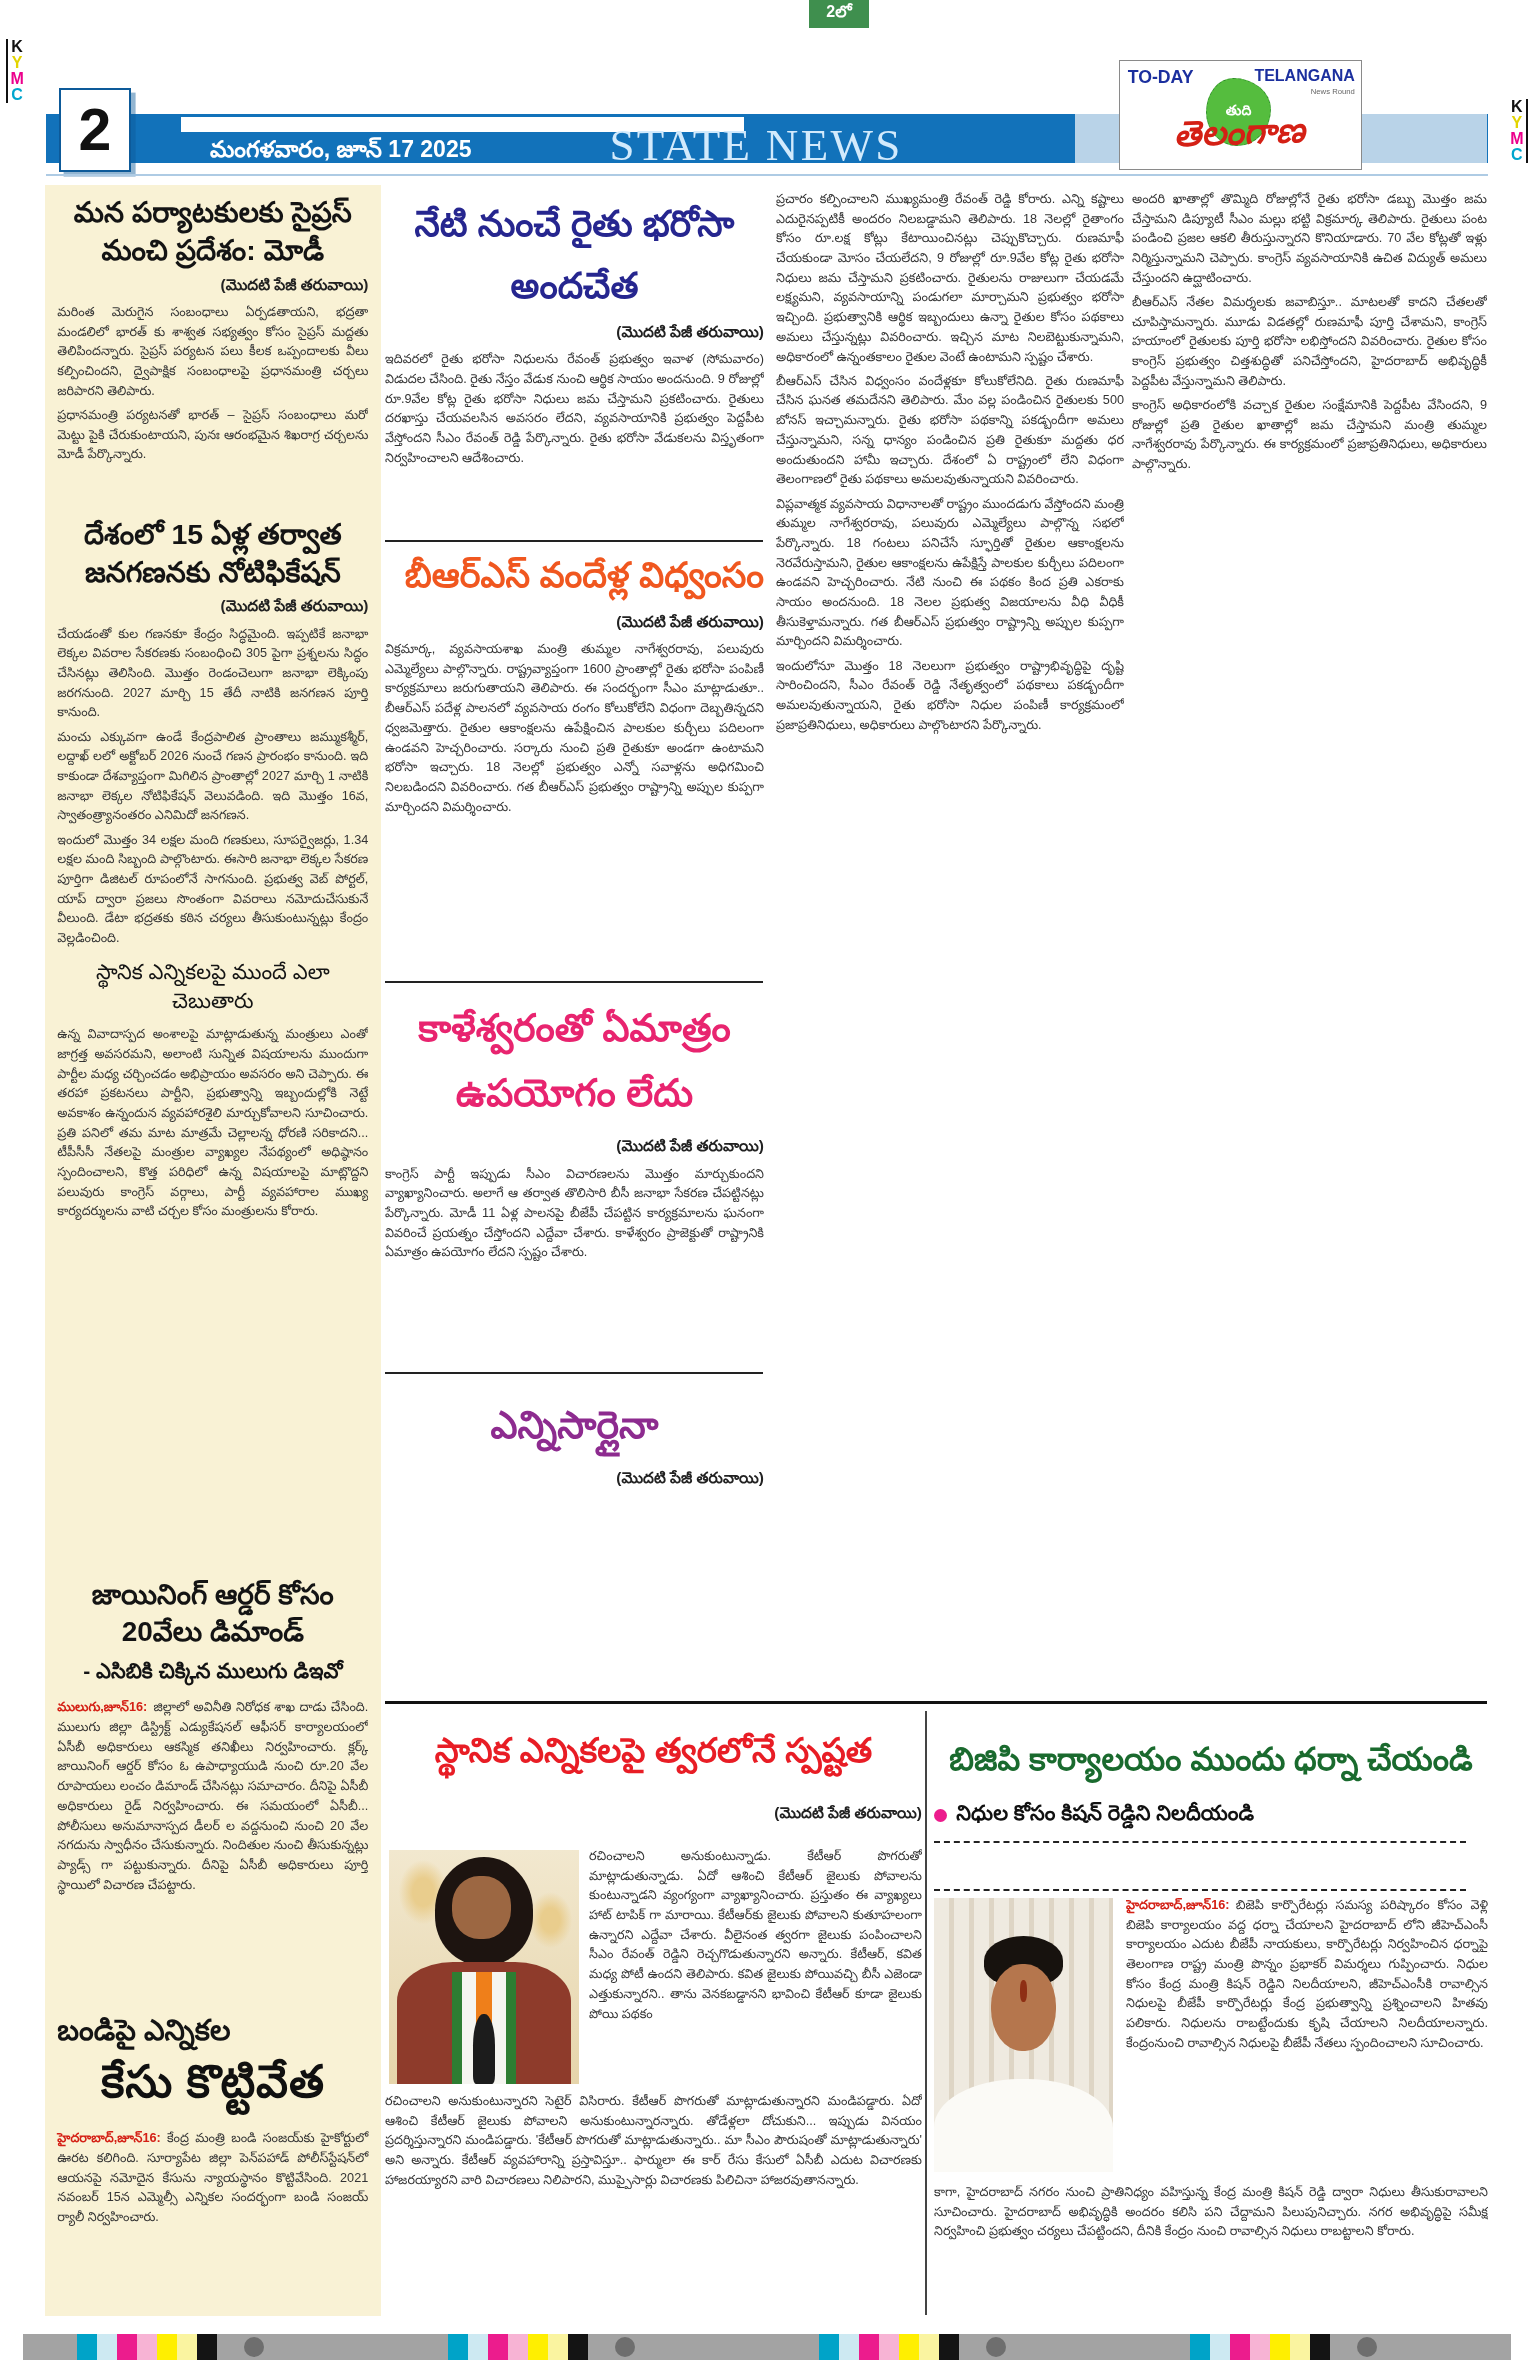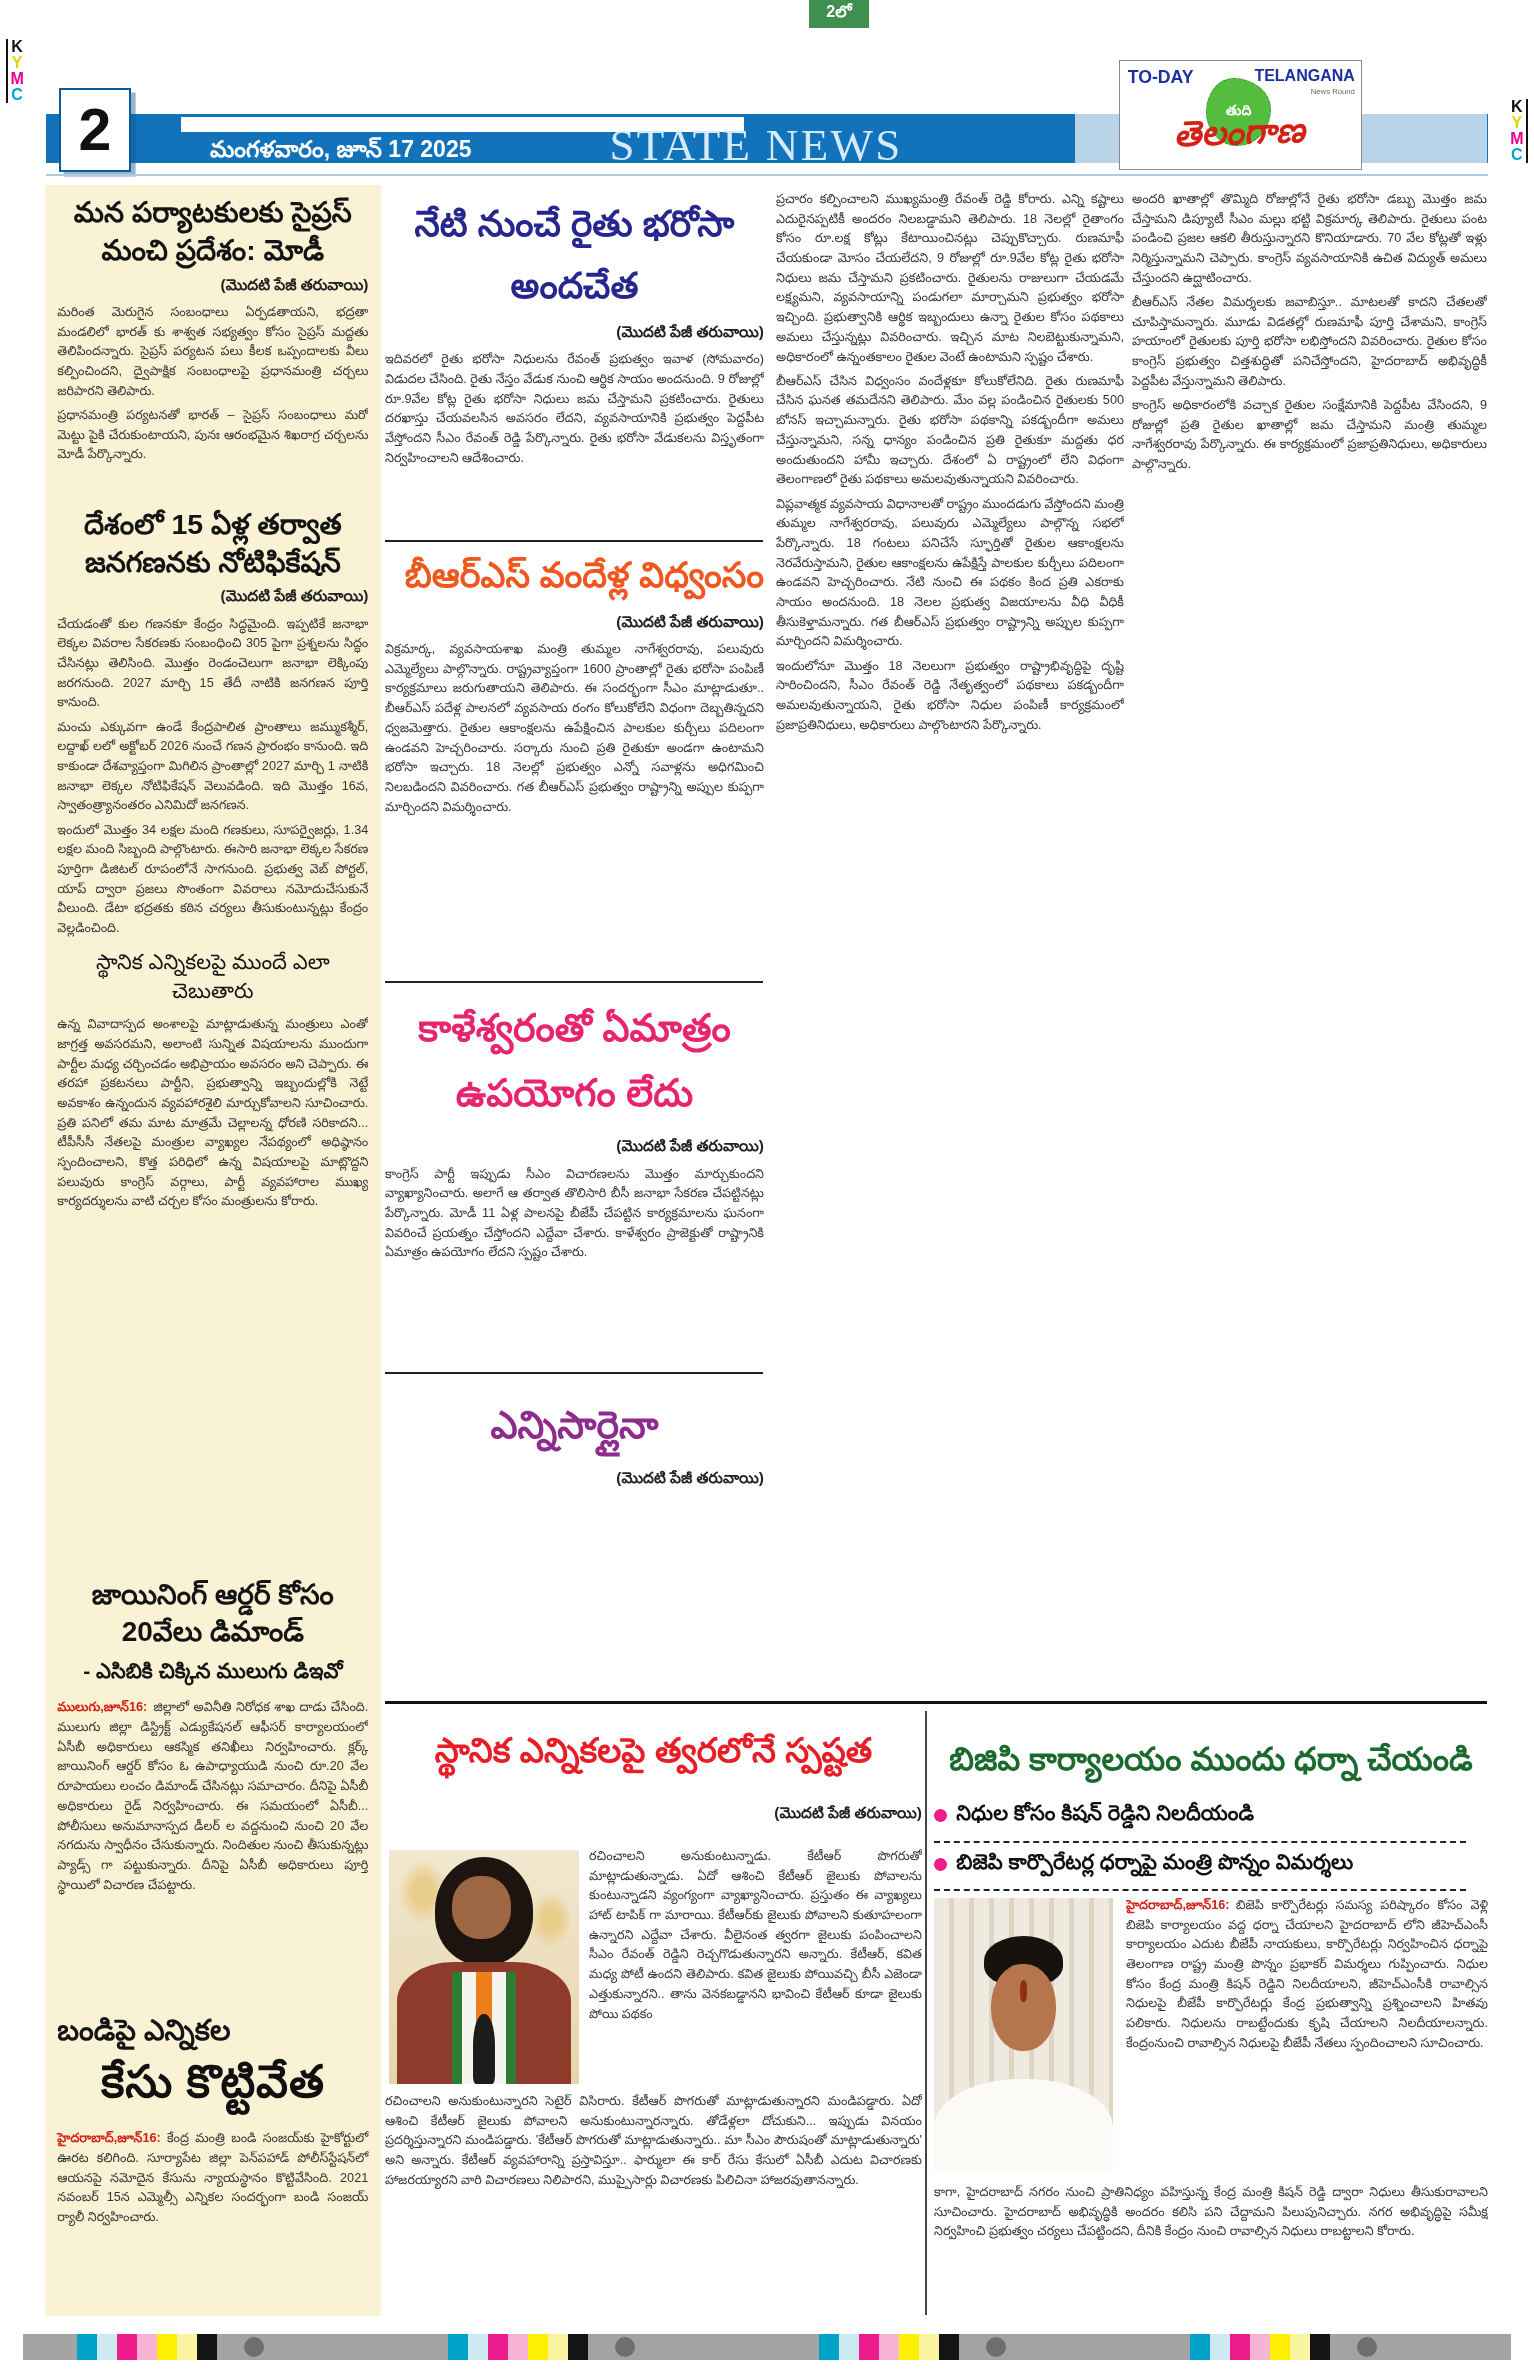--- a/index.html
+++ b/index.html
@@ -37,21 +37,21 @@
   .hrule-lb{position:absolute;left:46px;top:174px;width:1442px;height:2.3px;background:#aecbe4;}
   
   .note{font-weight:bold;font-size:15.4px;text-align:right;color:#222;margin:6.2px 0;}
   .body,.bp{font-size:12.7px;line-height:1.55;text-align:justify;color:#333;margin:0 0 4.6px 0;}
   .dl{color:#d42015;font-weight:bold;margin-right:6.2px;}
   .clip{overflow:hidden;position:absolute;}
   
   .cream{position:absolute;left:45px;top:185px;width:336px;height:2131px;background:#f9f2d5;}
   .cream .blk{position:absolute;left:12.3px;width:311px;}
   .lh1{font-size:28.5px;line-height:1.32;font-weight:bold;color:#141414;text-align:center;margin:0 0 4.6px 0;}
-  .a1{top:9.3px;} .a2{top:321px;} .a3{top:1392px;} .a4{top:1829px;}
+  .a1{top:9.3px;} .a2{top:331px;} .a3{top:1392px;} .a4{top:1829px;}
   .a2 .subhead{font-size:21px;font-weight:normal;text-align:center;color:#141414;margin:10.8px 0 7.7px 0;}
   .a3 .deck{font-size:21px;font-weight:bold;text-align:center;color:#141414;margin:7.7px 0 10.8px 0;}
   .a4 .l1{font-size:29px;font-weight:bold;text-align:left;color:#141414;margin:0;}
   .a4 .l2{font-size:45px;font-weight:900;letter-spacing:0.8px;text-align:center;color:#101010;margin:1.5px 0 10.8px 0;}
   
   .c2blk{position:absolute;left:385px;width:379px;}
   .h-navy{font-size:36px;line-height:1.72;font-weight:bold;color:#26268f;text-align:center;margin:0;}
   .h-orange{font-size:35px;line-height:1.3;font-weight:bold;color:#f0571f;text-align:right;margin:0;}
   .h-pink{font-size:38px;line-height:1.7;font-weight:bold;color:#e8246f;text-align:center;margin:0;}
   .h-purple{font-size:38px;line-height:1.9;font-weight:bold;color:#8d2b8f;text-align:center;margin:0;}
@@ -237,24 +237,20 @@
   </div>
   <div class="clip bp" style="left:589px;top:1847px;width:333px;height:239px;">రచించాలని అనుకుంటున్నాడు. కేటీఆర్ పొగరుతో మాట్లాడుతున్నాడు. ఏదో ఆశించి కేటీఆర్ జైలుకు పోవాలను కుంటున్నాడని వ్యంగ్యంగా వ్యాఖ్యానించారు. ప్రస్తుతం ఈ వ్యాఖ్యలు హాట్ టాపిక్ గా మారాయి. కేటీఆర్‌కు జైలుకు పోవాలని కుతూహలంగా ఉన్నారని ఎద్దేవా చేశారు. వీలైనంత త్వరగా జైలుకు పంపించాలని సీఎం రేవంత్ రెడ్డిని రెచ్చగొడుతున్నారని అన్నారు. కేటీఆర్, కవిత మధ్య పోటీ ఉందని తెలిపారు. కవిత జైలుకు పోయివచ్చి బీసీ ఎజెండా ఎత్తుకున్నారని.. తాను వెనకబడ్డానని భావించి కేటీఆర్ కూడా జైలుకు పోయి పథకం</div>
   <div class="clip bp" style="left:385px;top:2092px;width:537px;height:222px;">రచించాలని అనుకుంటున్నారని సెటైర్ విసిరారు. కేటీఆర్ పొగరుతో మాట్లాడుతున్నారని మండిపడ్డారు. ఏదో ఆశించి కేటీఆర్ జైలుకు పోవాలని అనుకుంటున్నారన్నారు. తోడేళ్లలా దోచుకుని... ఇప్పుడు వినయం ప్రదర్శిస్తున్నారని మండిపడ్డారు. 'కేటీఆర్ పొగరుతో మాట్లాడుతున్నారు.. మా సీఎం పౌరుషంతో మాట్లాడుతున్నారు' అని అన్నారు. కేటీఆర్ వ్యవహారాన్ని ప్రస్తావిస్తూ.. ఫార్ములా ఈ కార్ రేసు కేసులో ఏసీబీ ఎదుట విచారణకు హాజరయ్యారని వారి విచారణలు నిలిపారని, ముప్పైసార్లు విచారణకు పిలిచినా హాజరవుతానన్నారు.</div>
 
   <h2 class="h-green">బిజిపి కార్యాలయం ముందు ధర్నా చేయండి</h2>
   <div class="bullet" style="top:1801px;">
     <span class="dot"></span>
     <span>నిధుల కోసం కిషన్ రెడ్డిని నిలదీయండి</span>
   </div>
   <div class="dashsep" style="top:1841px;"></div>
-  <div class="bullet" style="top:1850px;">
-    <span class="dot"></span>
-    <span>బిజెపి కార్పొరేటర్ల ధర్నాపై మంత్రి పొన్నం విమర్శలు</span>
-  </div>
   <div class="dashsep" style="top:1889px;"></div>
 
   <div class="photo ph2">
     <div class="hair"></div>
     <div class="face"></div>
     <div class="tilak"></div>
     <div class="torso"></div>
   </div>
   <div class="clip bp" style="left:1126px;top:1896px;width:362px;height:278px;">
     <span class="dl">హైదరాబాద్,జూన్16:</span><span>బిజెపి కార్పొరేటర్లు సమస్య పరిష్కారం కోసం వెళ్లి బిజెపి కార్యాలయం వద్ద ధర్నా చేయాలని హైదరాబాద్ లోని జీహెచ్ఎంసీ కార్యాలయం ఎదుట బీజేపీ నాయకులు, కార్పొరేటర్లు నిర్వహించిన ధర్నాపై తెలంగాణ రాష్ట్ర మంత్రి పొన్నం ప్రభాకర్ విమర్శలు గుప్పించారు. నిధుల కోసం కేంద్ర మంత్రి కిషన్ రెడ్డిని నిలదీయాలని, జీహెచ్ఎంసీకి రావాల్సిన నిధులపై బీజేపీ కార్పొరేటర్లు కేంద్ర ప్రభుత్వాన్ని ప్రశ్నించాలని హితవు పలికారు. నిధులను రాబట్టేందుకు కృషి చేయాలని నిలదీయాలన్నారు. కేంద్రంనుంచి రావాల్సిన నిధులపై బీజేపీ నేతలు స్పందించాలని సూచించారు.</span>

